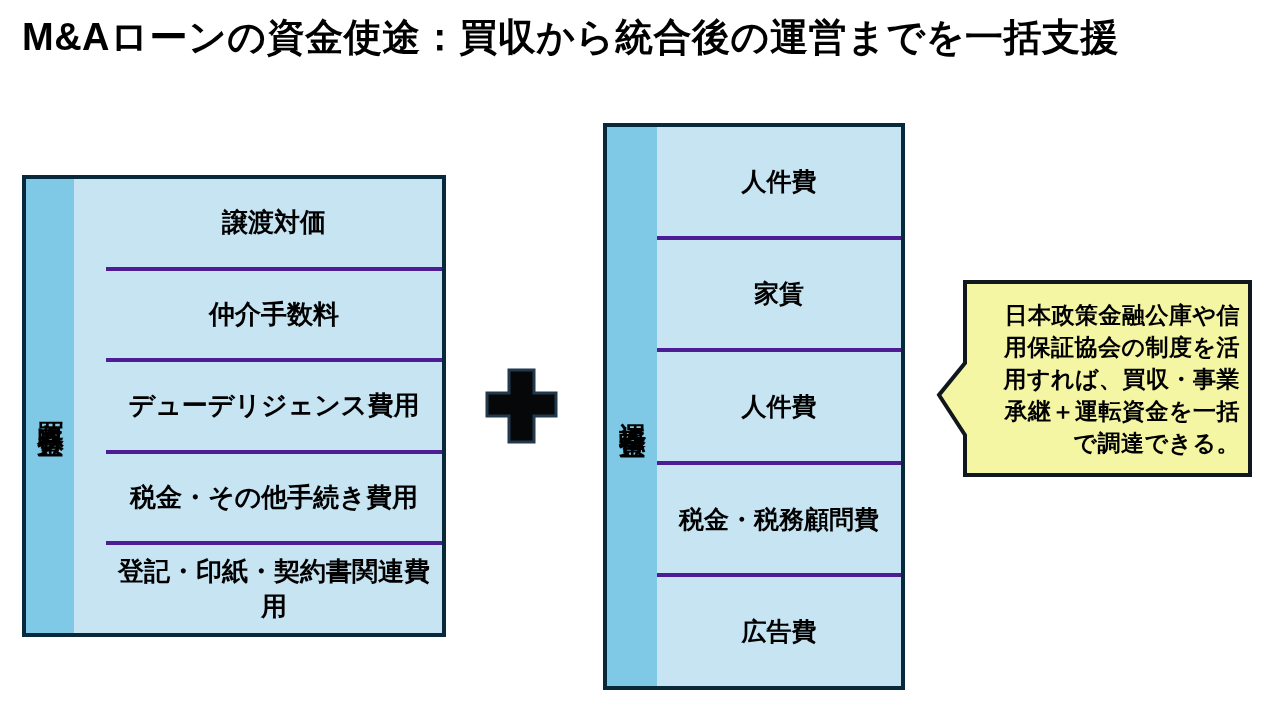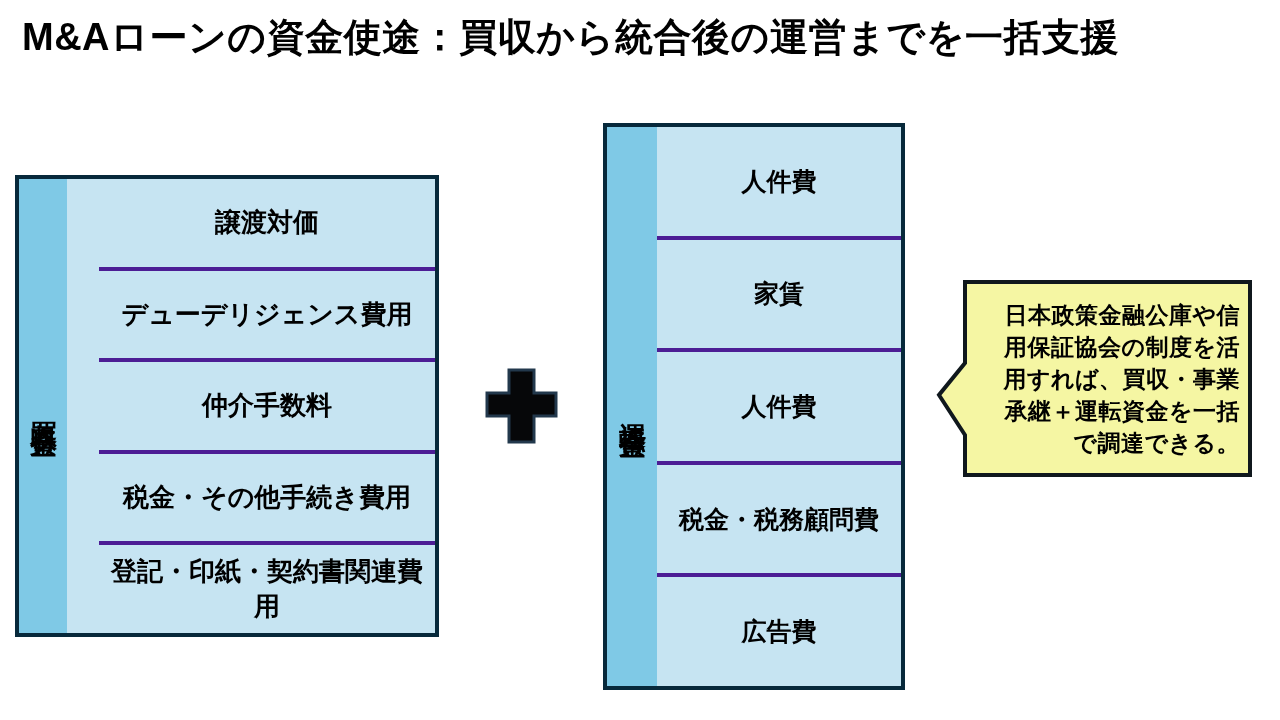--- a/index.html
+++ b/index.html
@@ -22,21 +22,21 @@
     letter-spacing: 0.5px;
     white-space: nowrap;
   }
 
   .fund-box {
     position: absolute;
     border: 4px solid #07293b;
     background: #c6e4f2;
     display: flex;
   }
-  .fund-box.left  { left: 15px;  top: 175px; width: 424px; height: 462px; gap: 32px; }
+  .fund-box.left  { left: 22px;  top: 175px; width: 424px; height: 462px; gap: 32px; }
   .fund-box.right { left: 603px; top: 123px; width: 302px; height: 567px; }
 
   .strip {
     background: #7fc9e6;
     display: flex;
     align-items: center;
     justify-content: center;
     flex: 0 0 auto;
   }
   .fund-box.left  .strip { width: 48px; }
@@ -97,22 +97,22 @@
 <div class="page">
 
   <div class="title">M&amp;Aローンの資金使途：買収から統合後の運営までを一括支援</div>
 
   <div class="fund-box left">
     <div class="strip">
       <span class="vlabel">買収資金</span>
     </div>
     <div class="rows">
       <div class="row">譲渡対価</div>
+      <div class="row">仲介手数料</div>
       <div class="row">デューデリジェンス費用</div>
-      <div class="row">仲介手数料</div>
       <div class="row">税金・その他手続き費用</div>
       <div class="row">登記・印紙・契約書関連費用</div>
     </div>
   </div>
 
   <div class="plus-wrap">
     <svg width="73" height="76" viewBox="0 0 73 76" xmlns="http://www.w3.org/2000/svg">
       <path d="M24 2 H49 V25 H71 V48 H49 V74 H24 V48 H2 V25 H24 Z" fill="#060709" stroke="#22384c" stroke-width="3"></path>
     </svg>
   </div>

